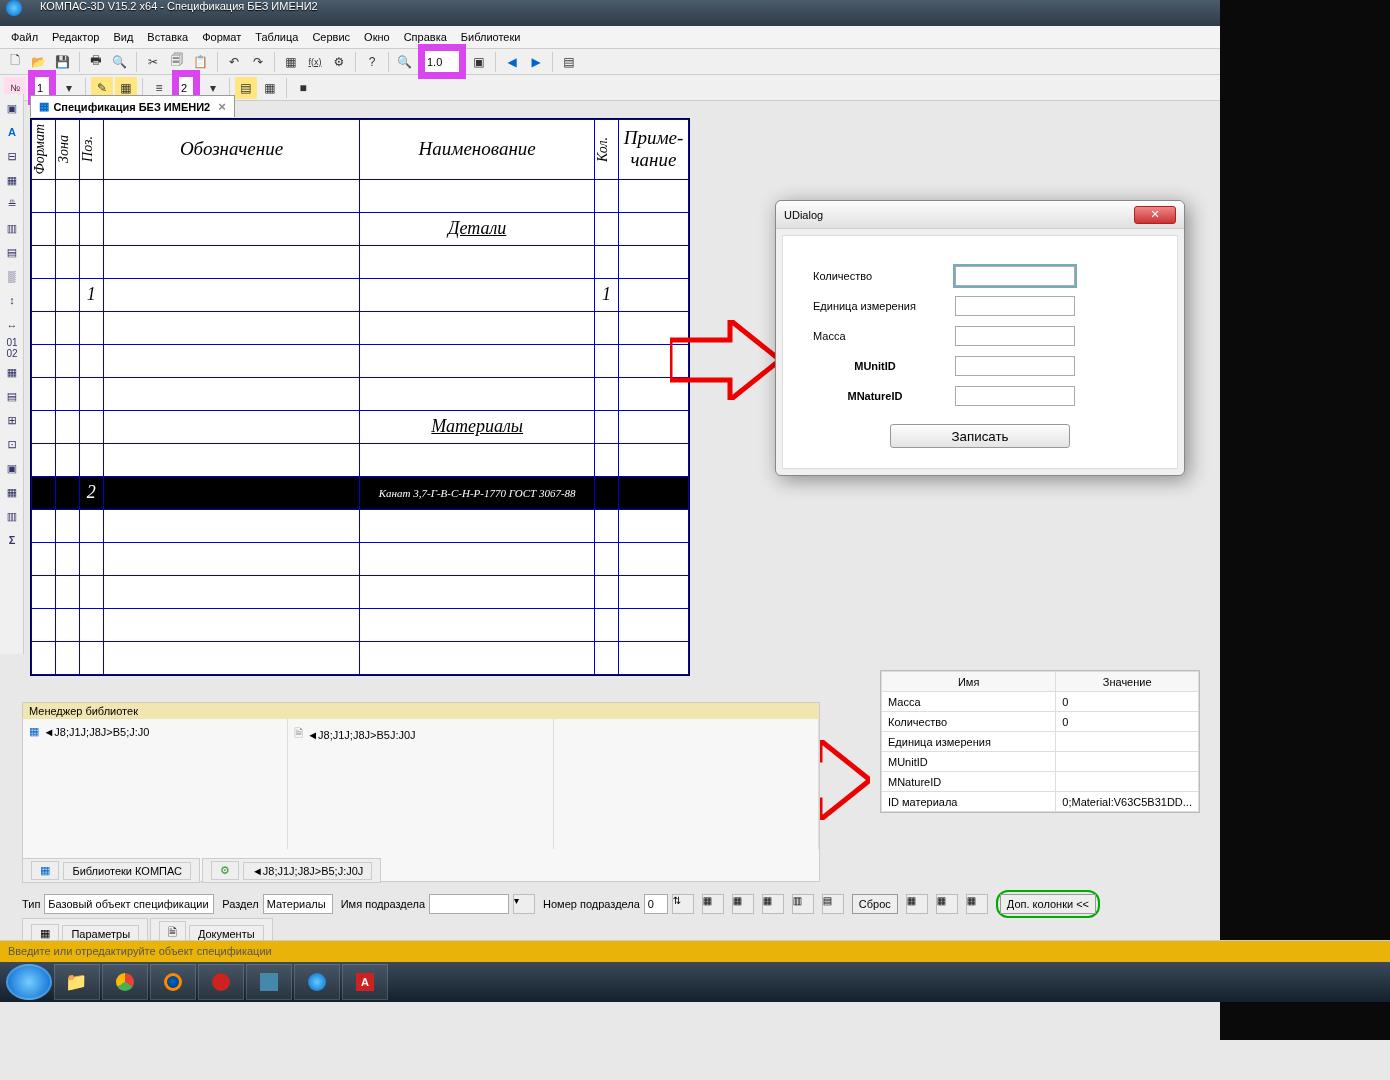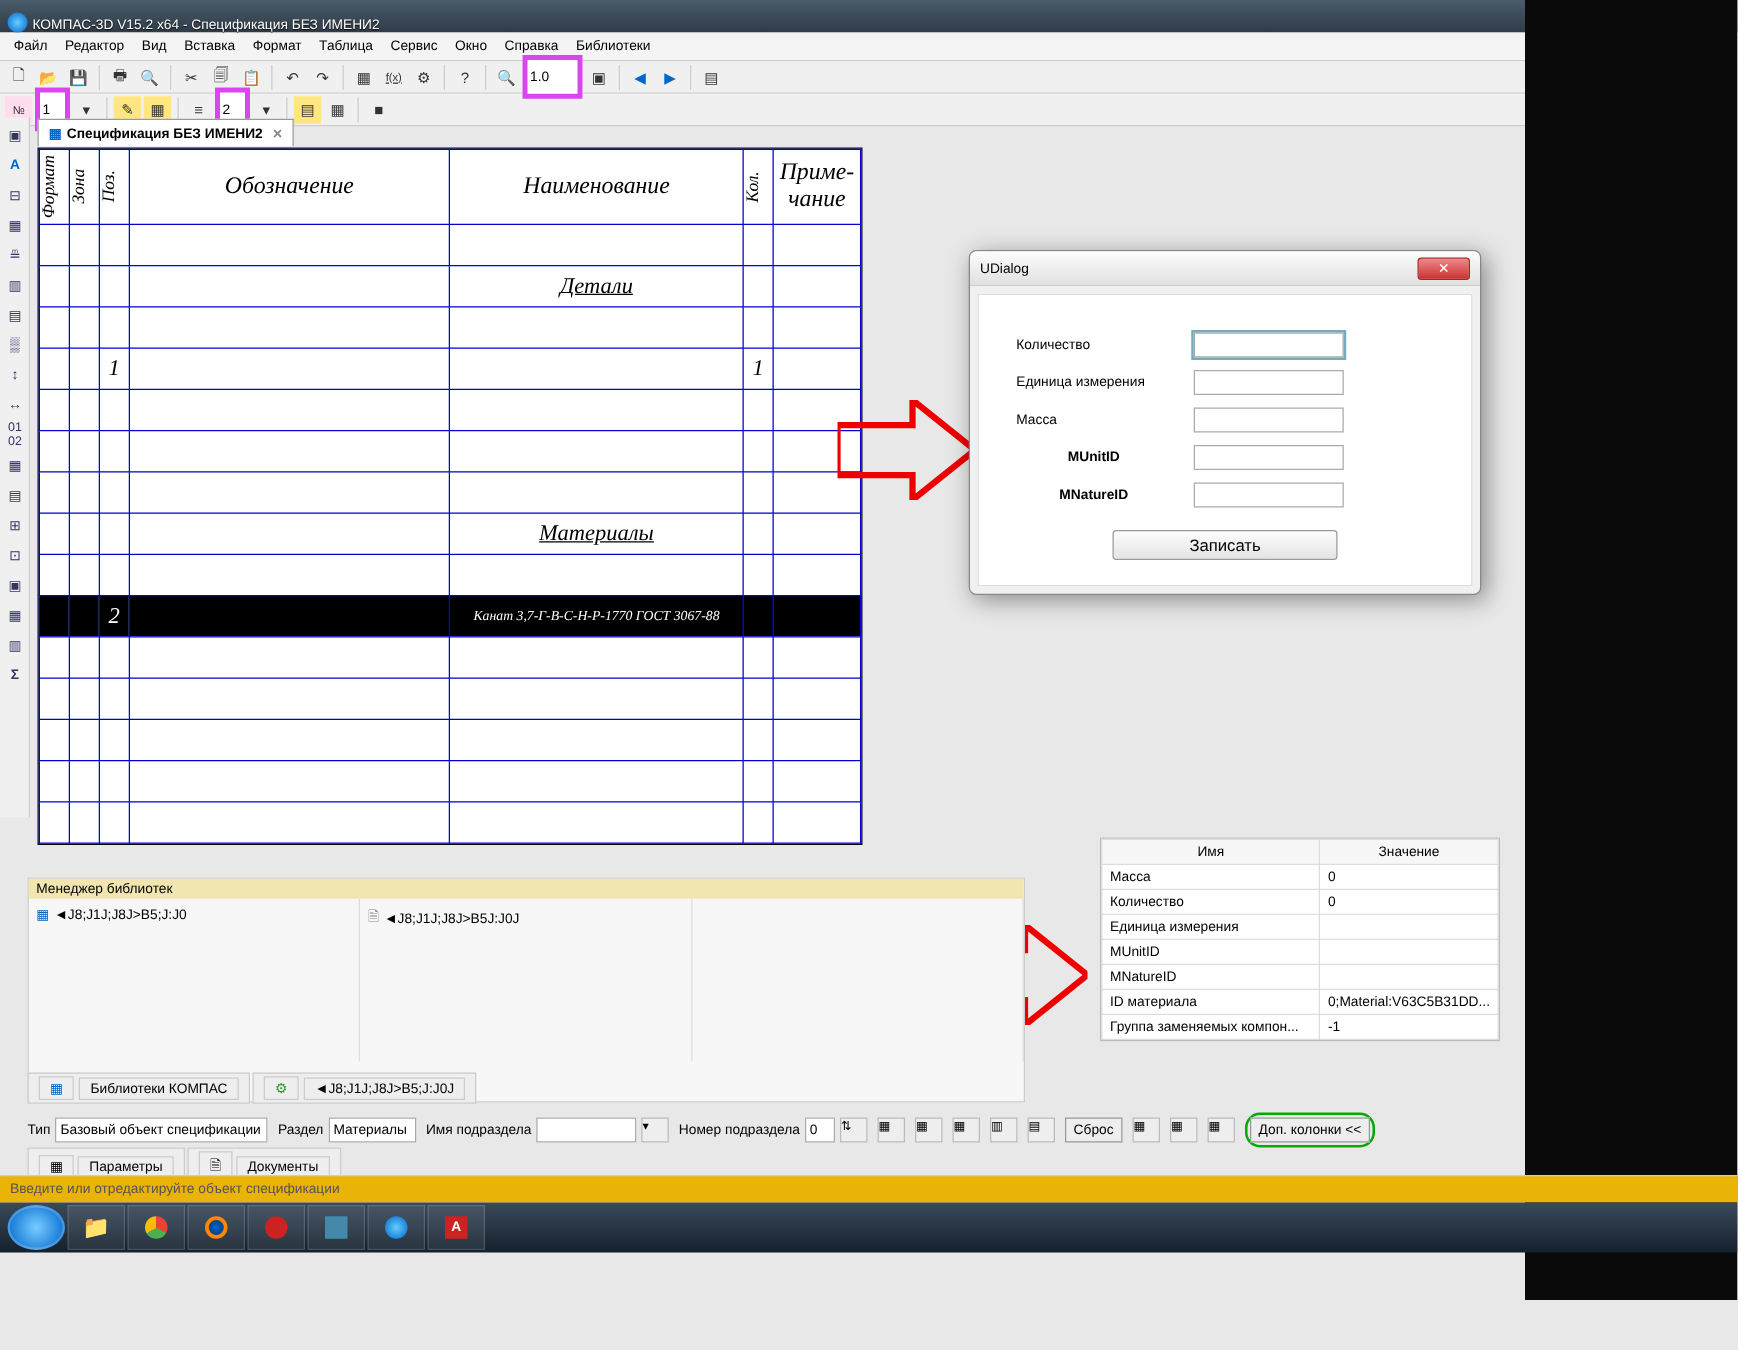--- a/index.html
+++ b/index.html
@@ -1,32 +1,32 @@
 <!DOCTYPE html>
 <html><head>
 <meta charset="utf-8">
 <style>
 * { box-sizing: border-box; margin: 0; padding: 0; }
 body { font-family: Tahoma, Arial, sans-serif; font-size: 11px; background: #e8e8e8; width: 1390px; height: 1080px; position: relative; overflow: hidden; }
 
 
-.titlebar { background: linear-gradient(#4a5b6a,#2f3b47); color: #fff; height: 26px; display: flex; align-items: flex-end; padding: 0 6px; gap: 4px; text-shadow: 0 1px 1px #000; }
+.titlebar { background: linear-gradient(#4a5b6a,#2f3b47); color: #fff; height: 26px; display: flex; align-items: flex-start; padding: 0 6px; gap: 18px; text-shadow: 0 1px 1px #000; }
 .titlebar .icon { width: 16px; height: 16px; background: radial-gradient(circle,#6cf,#06c); border-radius: 50%; }
 .titlebar .caps { display: flex; margin-left: auto; gap: 2px; }
 .titlebar .caps span { width: 26px; height: 18px; background: rgba(255,255,255,.1); border-radius: 2px; display:flex; align-items:center; justify-content:center; }
 
 
 .menubar { background: #f4f4f4; border-bottom: 1px solid #ccc; height: 23px; display: flex; align-items: center; padding: 0 4px; }
 .menubar span { padding: 2px 7px; cursor: default; }
 
 
 .toolbar { background: #f0f0f0; border-bottom: 1px solid #ccc; height: 26px; display: flex; align-items: center; padding: 0 4px; gap: 2px; }
 .toolbar .sep { width: 1px; height: 20px; background: #ccc; margin: 0 3px; }
 .toolbtn { width: 22px; height: 22px; border: 1px solid transparent; display: flex; align-items: center; justify-content: center; background: #f0f0f0; font-size: 12px; color: #333; }
-.toolinput { height: 35px; font-size: 11px; border: 4px solid #d946ef; padding: 0 2px; }
+.toolinput { height: 35px; font-size: 11px; border: 7px solid #d946ef; padding: 0 2px; }
 
 
 .lefttool { position: absolute; left: 0; top: 94px; width: 24px; background: #f0f0f0; border-right: 1px solid #ccc; display: flex; flex-direction: column; padding-top: 2px; height: 560px; }
 .lefttool .tb { width: 22px; height: 22px; margin: 1px; display: flex; align-items:center; justify-content:center; font-size:11px; color:#336; }
 
 
 .doctab { position: absolute; left: 30px; top: 94px; height: 24px; display: flex; align-items: center; }
 .doctab .tab { background: #fff; border: 1px solid #999; border-bottom: none; padding: 3px 8px; display:flex; align-items:center; gap:4px; font-weight:bold; }
 .doctab .close { color:#888; margin-left:4px; font-size:13px; }
 
@@ -429,24 +429,20 @@
           <td></td>
         </tr>
     <tr>
           <td class="name">MNatureID</td>
           <td></td>
         </tr>
     <tr>
           <td class="name">ID материала</td>
           <td>0;Material:V63C5B31DD...</td>
         </tr>
-    <tr>
-          <td class="name">Группа заменяемых компон...</td>
-          <td>-1</td>
-        </tr>
   </tbody>
     </table>
 </div>
 
 <div class="libpanel">
   <div class="hdr">Менеджер библиотек</div>
   <div class="cols">
     <div class="col">
       <div class="file">
           <span style="color:#06c;">▦</span>

